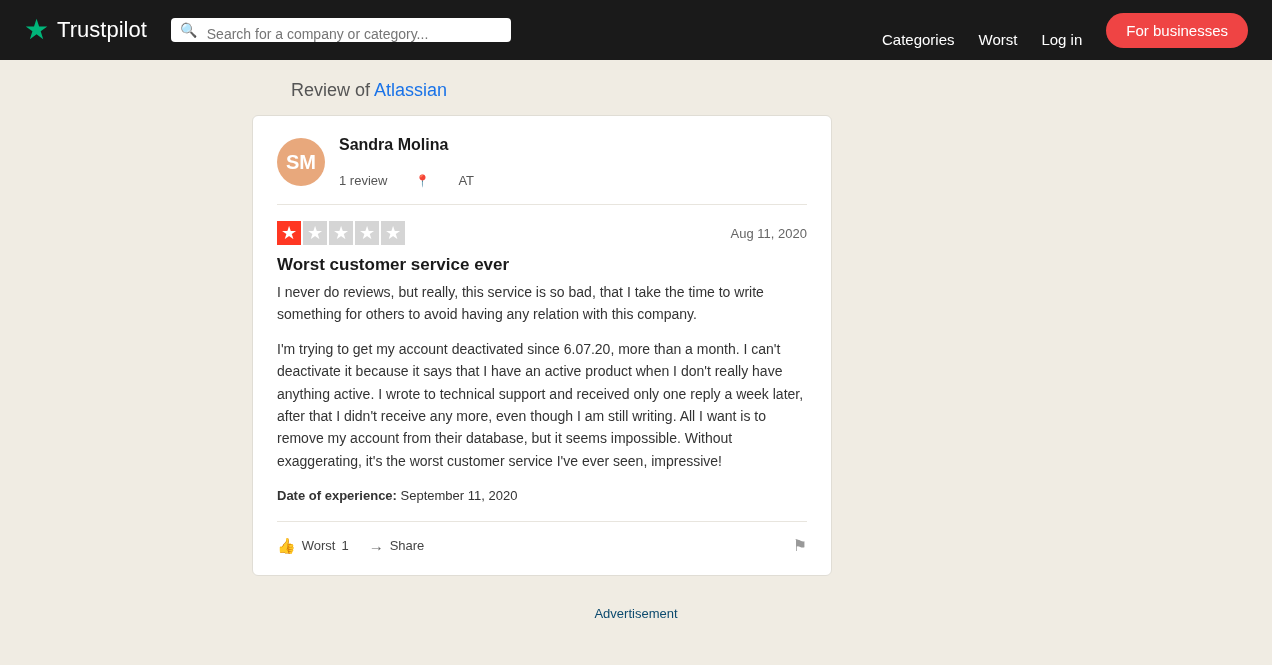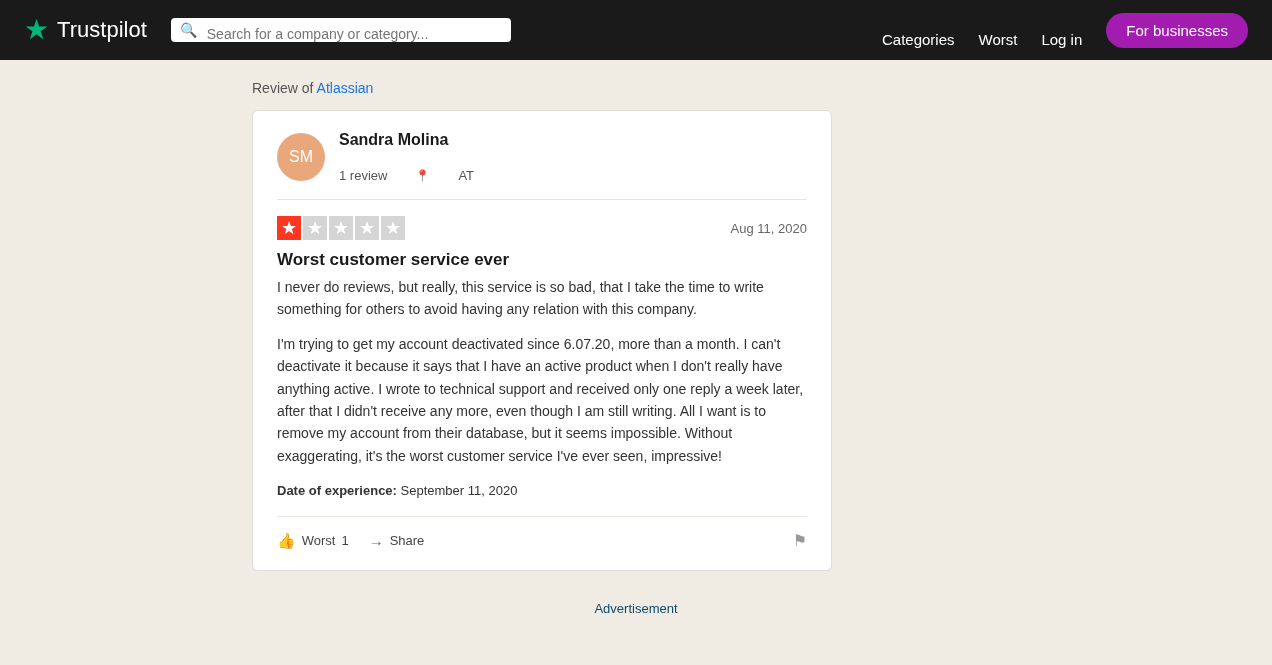--- a/index.html
+++ b/index.html
@@ -63,40 +63,41 @@
       margin-left: auto;
     }
     .nav-link {
       color: #ffffff;
       text-decoration: none;
       font-size: 15px;
       font-weight: 400;
       cursor: pointer;
     }
     .btn-businesses {
-      background: #a21caf;
+      background: #ef4444;
       color: #fff;
       border: none;
       padding: 9px 20px;
       border-radius: 24px;
       font-size: 15px;
       font-weight: 500;
       cursor: pointer;
     }
 
     
     .page-content {
       max-width: 800px;
       margin: 0 auto;
       padding: 20px 16px;
     }
     .breadcrumb {
-      font-size: 14px;
+      font-size: 18px;
       color: #555;
       margin-bottom: 14px;
+      margin-left: 39px;
     }
     .breadcrumb a {
       color: #1a73e8;
       text-decoration: none;
     }
 
     
     .review-card {
       background: #fff;
       border-radius: 6px;
@@ -114,22 +115,22 @@
       border-bottom: 1px solid #e8e5de;
     }
     .avatar {
       width: 48px;
       height: 48px;
       border-radius: 50%;
       background: #e8a87c;
       display: flex;
       align-items: center;
       justify-content: center;
-      font-size: 16px;
-      font-weight: 400;
+      font-size: 20px;
+      font-weight: 700;
       color: #fff;
       flex-shrink: 0;
     }
     .reviewer-info .name {
       font-size: 16px;
       font-weight: 600;
       color: #1a1a1a;
     }
     .reviewer-meta {
       display: flex;

